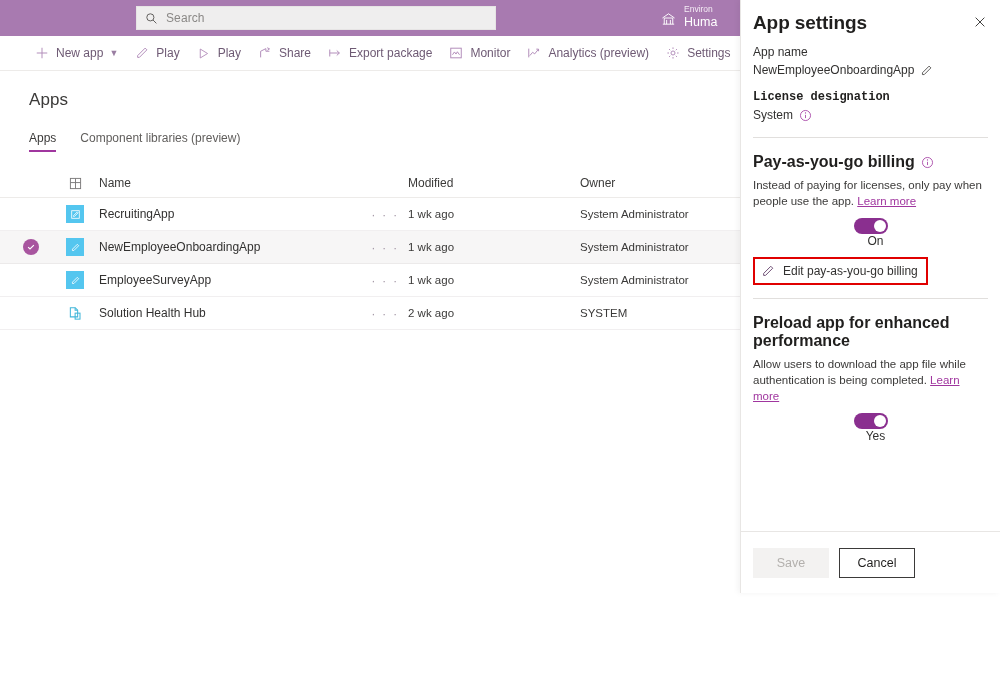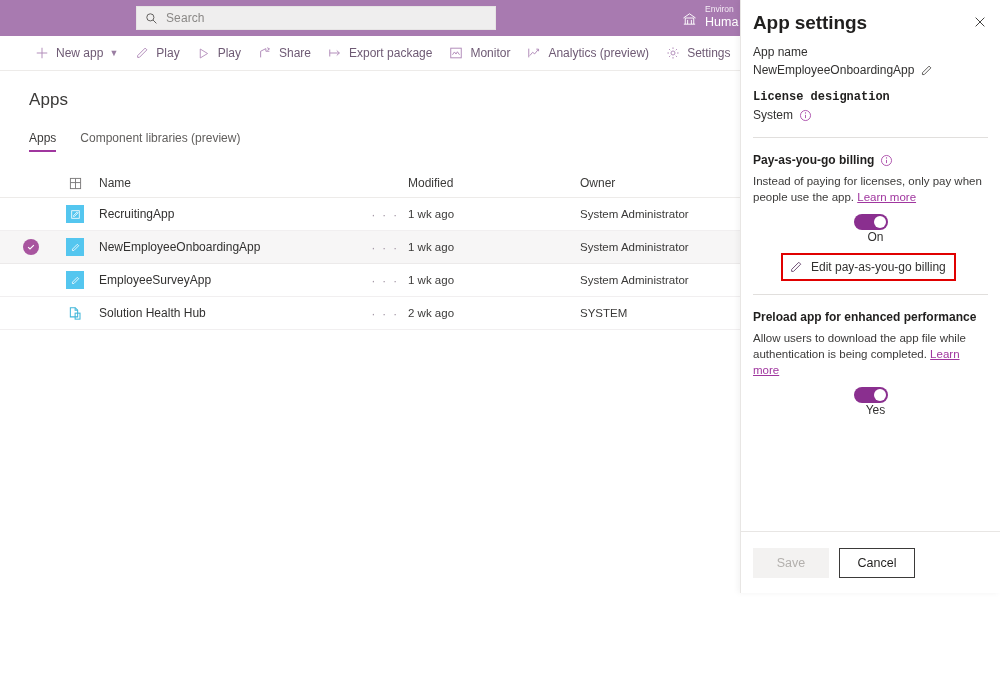--- a/index.html
+++ b/index.html
@@ -47,21 +47,21 @@
     flex: 0 0 auto;
     color: #605e5c;
   }
   .search-text {
     font-size: 12px;
     color: #8a8886;
     letter-spacing: .1px;
   }
   .env-block {
     position: absolute;
-    left: 681px;
+    left: 660px;
     top: 4px;
     display: flex;
     align-items: flex-start;
     color: #ffffff;
   }
   .env-icon {
     width: 17px; height: 17px;
     margin-top: 6px;
     margin-right: 7px;
     color: #ffffff;
@@ -245,21 +245,21 @@
     flex: 0 0 auto;
   }
   .divider {
     height: 1px;
     background: #e1dfdd;
     margin: 13px 0 0 0;
   }
   .sect-head {
     display: flex;
     align-items: center;
-    font-size: 12px;
+    font-size: 16px;
     font-weight: bold;
     color: #201f1e;
     margin-top: 15px;
   }
   .sect-desc {
     font-size: 11.5px;
     color: #3b3a39;
     line-height: 16px;
     margin-top: 6px;
   }
@@ -295,21 +295,20 @@
     margin-left: 10px;
   }
   .edit-link-wrap {
     margin-top: 9px;
     display: inline-flex;
     align-items: center;
     padding: 5px 8px 5px 6px;
     cursor: pointer;
     border: 2px solid #e00000;
     box-sizing: border-box;
-    margin-left: 28px;
   }
   .edit-link-wrap .pencil {
     width: 14px; height: 14px;
     color: #6b4a71;
     margin-right: 8px;
     flex: 0 0 auto;
   }
   .edit-link-wrap .txt {
     font-size: 12px;
     color: #323130;

